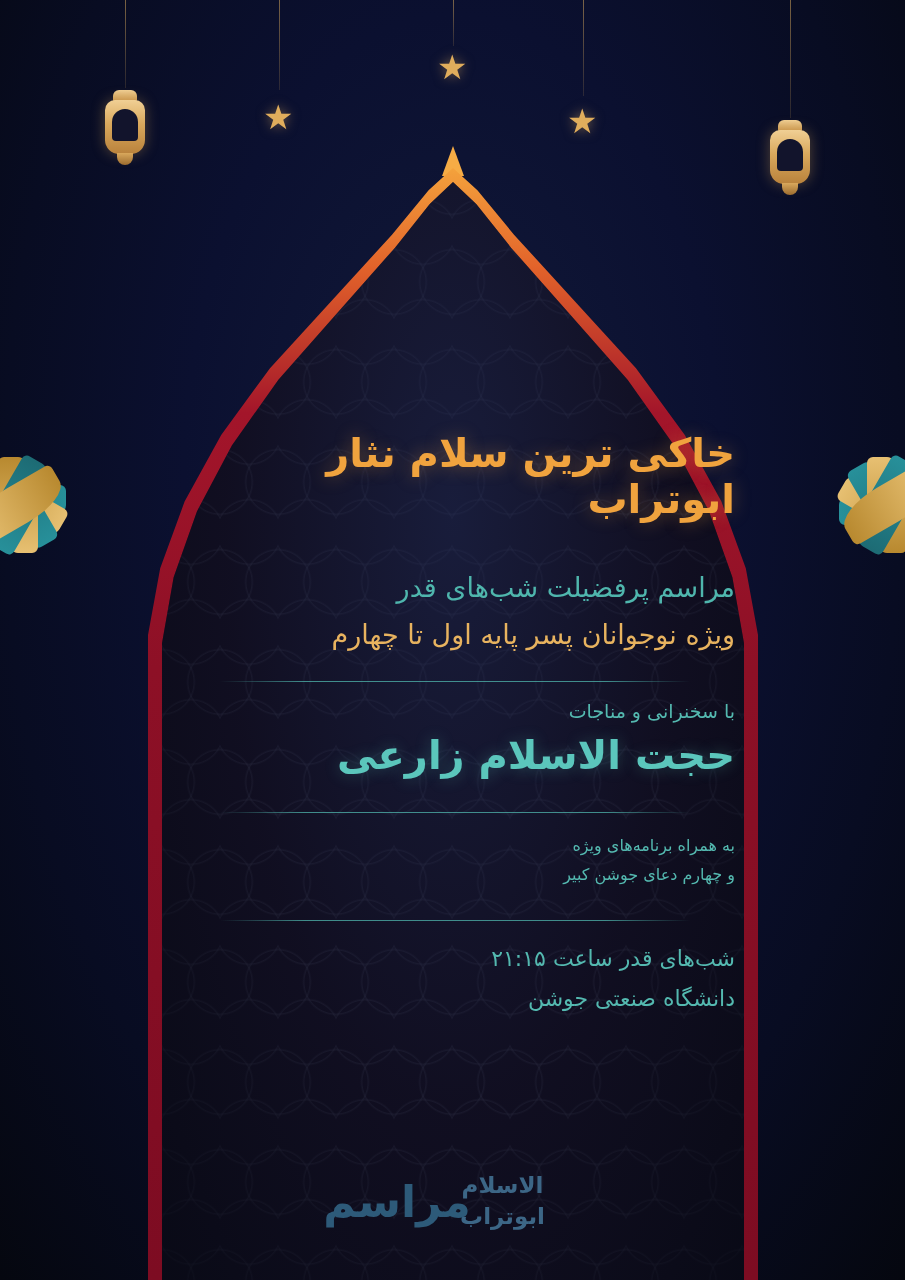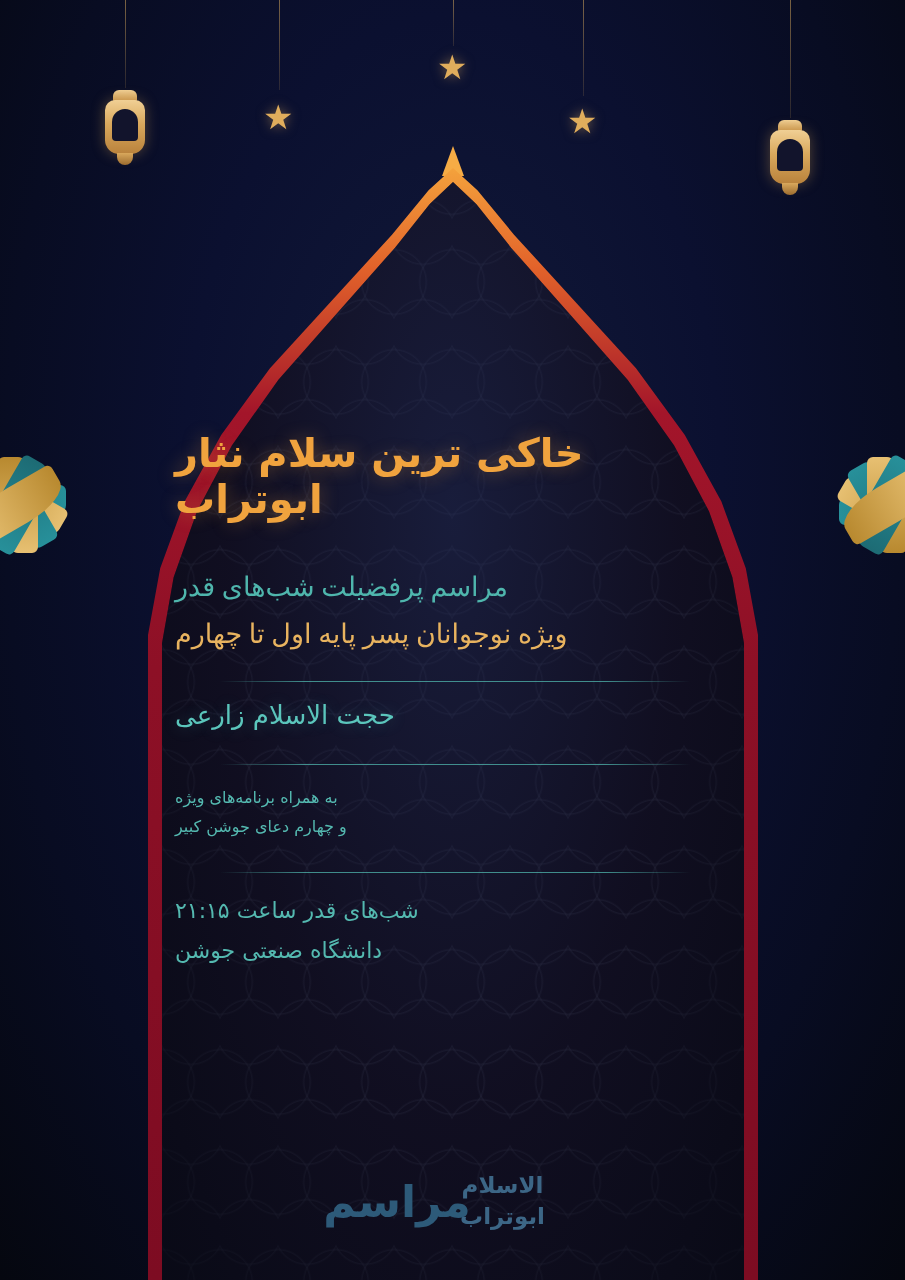--- a/index.html
+++ b/index.html
@@ -159,53 +159,52 @@
     border-right: 11px solid transparent;
     border-bottom: 30px solid #f6ac45;
   }
 
   
   .content {
     position: absolute;
     left: 175px;
     top: 430px;
     width: 560px;
-    text-align: left;
+    text-align: right;
     direction: rtl;
   }
   .headline {
     font-size: 40px;
     font-weight: bold;
     color: #f0a33e;
     letter-spacing: 1px;
     text-shadow: 0 0 18px rgba(240,163,62,0.35);
     margin-bottom: 42px;
   }
   .subhead {
     font-size: 27px;
     line-height: 1.75;
     color: #4fb6ad;
     margin-bottom: 22px;
-    font-family: Liberation Serif, serif;
   }
   .subhead .gold { color: #e8b35f; }
   .rule {
     width: 470px;
     height: 1px;
     margin: 16px auto 18px;
     background: linear-gradient(to right, rgba(79,182,173,0) 0%, rgba(79,182,173,0.75) 18%, rgba(79,182,173,0.75) 82%, rgba(79,182,173,0) 100%);
   }
   .smallline {
     font-size: 19px;
     color: #54b9b0;
     margin-bottom: 10px;
   }
   .speaker {
-    font-size: 26px;
-    font-weight: normal;
+    font-size: 40px;
+    font-weight: bold;
     color: #5bc6bc;
     text-shadow: 0 0 16px rgba(91,198,188,0.3);
     margin-bottom: 10px;
   }
   .program {
     font-size: 16px;
     line-height: 1.85;
     color: #54b9b0;
   }
   .when {
@@ -304,20 +303,21 @@
   <div class="content">
     <div class="headline">خاکی ترین سلام نثار ابوتراب</div>
 
     <div class="subhead">
       <div>مراسم پرفضیلت شب‌های قدر</div>
       <div class="gold">ویژه نوجوانان پسر  پایه اول تا چهارم</div>
     </div>
 
     <div class="rule"></div>
 
+    <div class="smallline">با سخنرانی و مناجات</div>
     <div class="speaker">حجت الاسلام زارعی</div>
 
     <div class="rule" style="margin-top:34px;"></div>
 
     <div class="program">
       <div>به همراه برنامه‌های ویژه</div>
       <div>و چهارم دعای جوشن کبیر</div>
     </div>
 
     <div class="rule" style="margin-top:30px;"></div>

